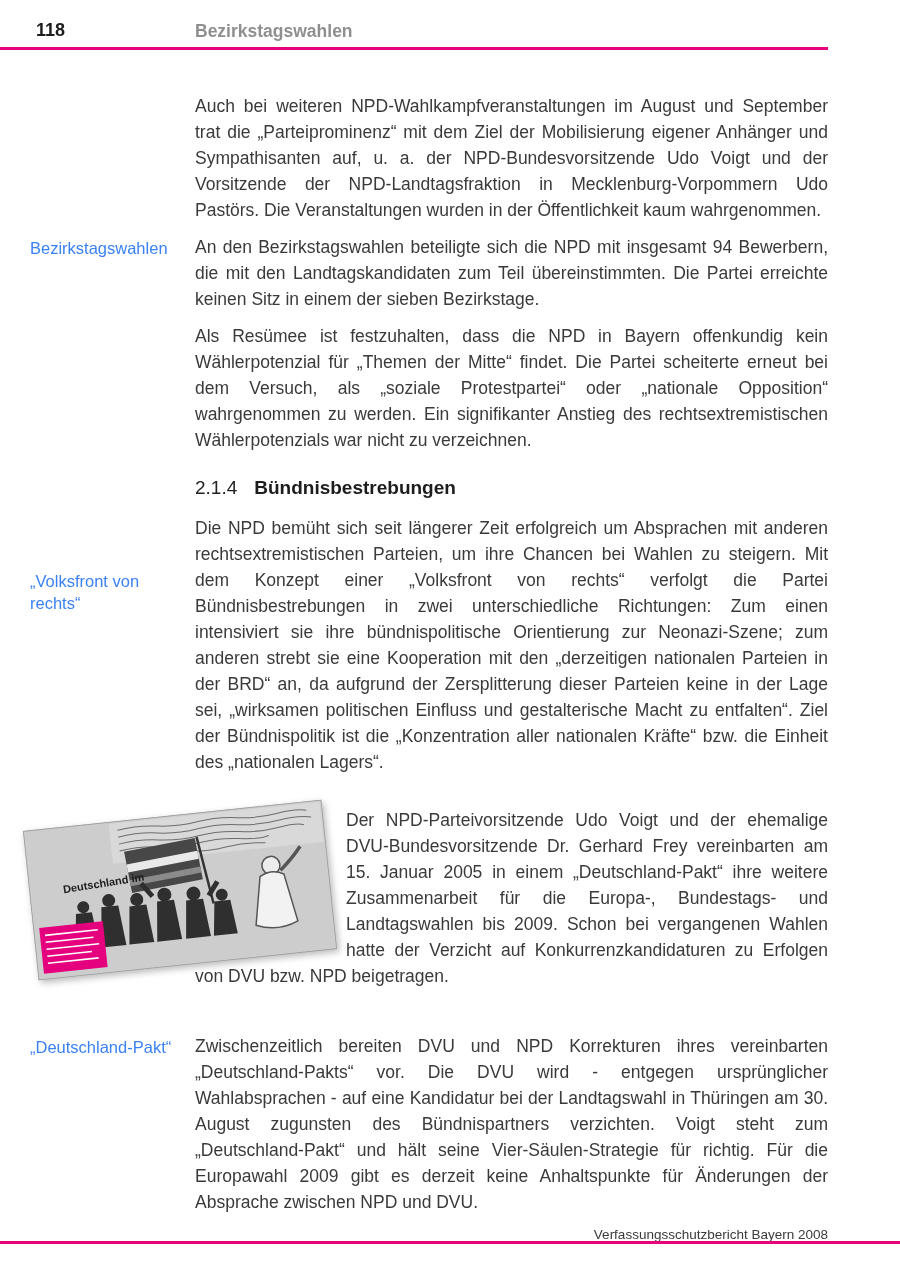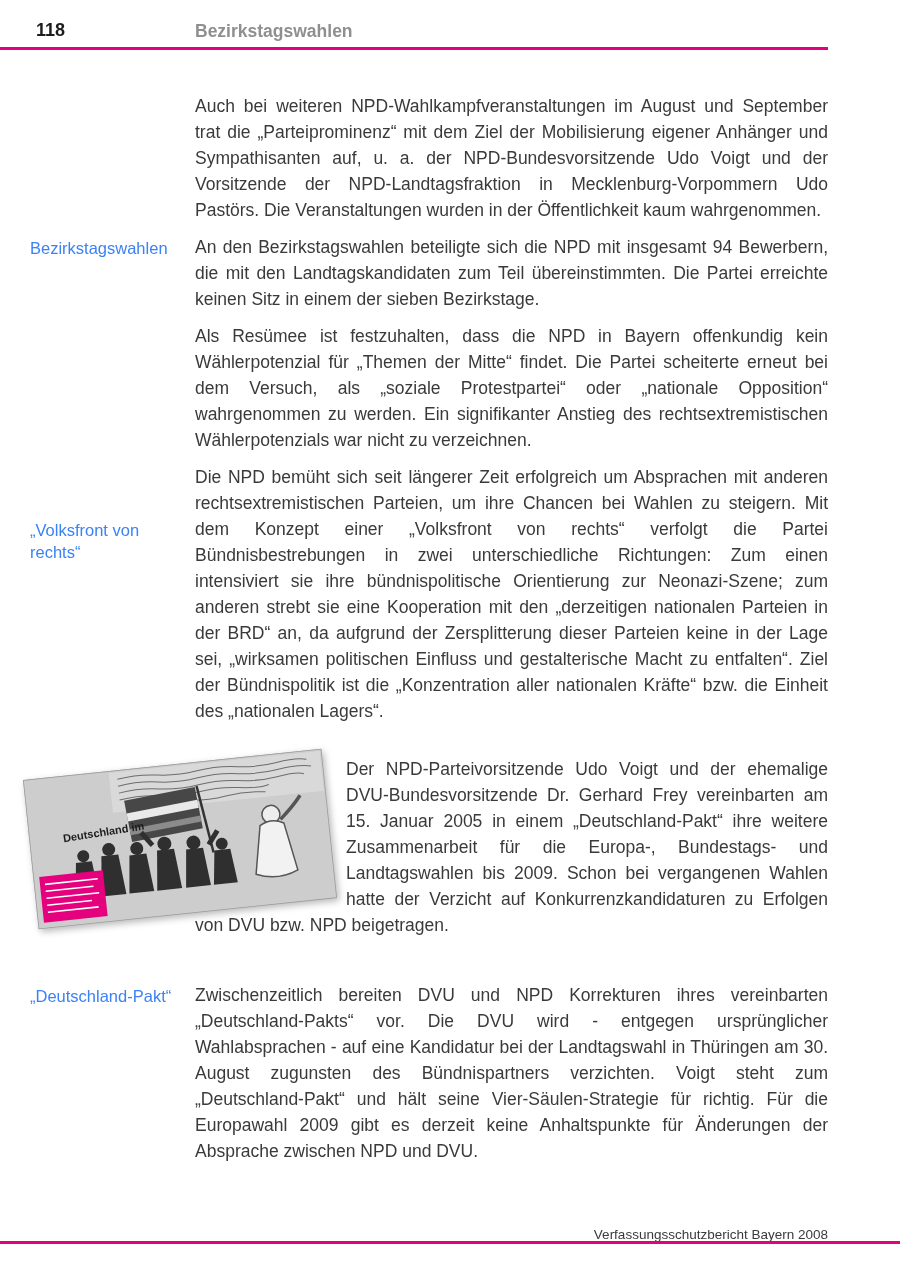--- a/index.html
+++ b/index.html
@@ -102,20 +102,23 @@
 
     <div class="para-block">
       <span class="margin-note">Bezirkstagswahlen</span>
       <p class="body"><span>An den Bezirkstagswahlen beteiligte sich die NPD mit insgesamt 94 Bewerbern, die mit den Landtagskandidaten zum Teil übereinstimmten. Die Partei erreichte keinen Sitz in einem der sieben Bezirkstage.</span></p>
     </div>
 
     <div class="para-block">
       <p class="body"><span>Als Resümee ist festzuhalten, dass die NPD in Bayern offenkundig kein Wählerpotenzial für „Themen der Mitte“ findet. Die Partei scheiterte erneut bei dem Versuch, als „soziale Protestpartei“ oder „nationale Opposition“ wahrgenommen zu werden. Ein signifikanter Anstieg des rechtsextremistischen Wählerpotenzials war nicht zu verzeichnen.</span></p>
     </div>
 
+    <h2 class="heading">
+      <span class="hnum">2.1.4</span><span class="htitle">Bündnisbestrebungen</span>
+    </h2>
 
     <div class="para-block pb-sp">
       <span class="margin-note offset">„Volksfront von rechts“</span>
       <p class="body"><span>Die NPD bemüht sich seit längerer Zeit erfolgreich um Absprachen mit anderen rechtsextremistischen Parteien, um ihre Chancen bei Wahlen zu steigern. Mit dem Konzept einer „Volksfront von rechts“ verfolgt die Partei Bündnisbestrebungen in zwei unterschiedliche Richtungen: Zum einen intensiviert sie ihre bündnispolitische Orientierung zur Neonazi-Szene; zum anderen strebt sie eine Kooperation mit den „derzeitigen nationalen Parteien in der BRD“ an, da aufgrund der Zersplitterung dieser Parteien keine in der Lage sei, „wirksamen politischen Einfluss und gestalterische Macht zu entfalten“. Ziel der Bündnispolitik ist die „Konzentration aller nationalen Kräfte“ bzw. die Einheit des „nationalen Lagers“.</span></p>
     </div>
 
     <div class="para-block after-image">
       <p class="body"><span class="img-float">
             <span class="cartoon">
               <svg viewBox="0 0 300 150" width="300" height="150" xmlns="http://www.w3.org/2000/svg">

